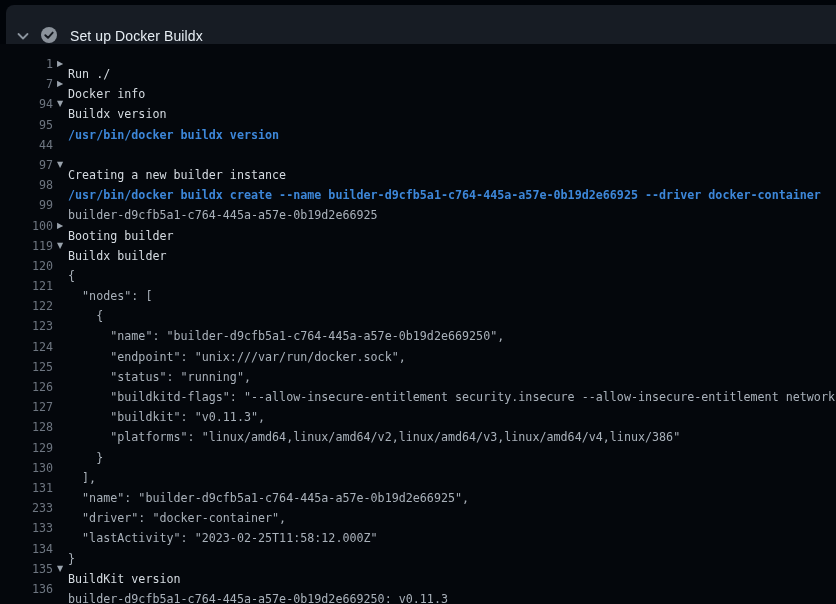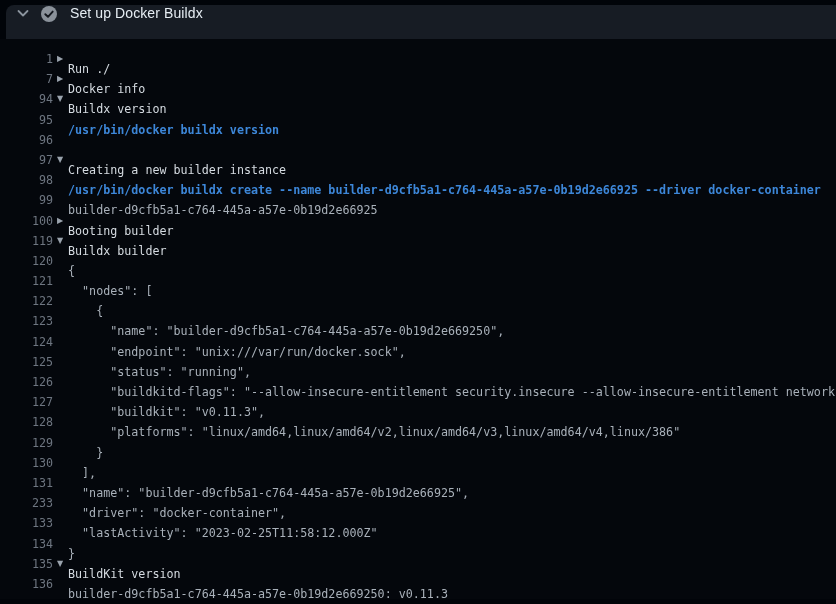--- a/index.html
+++ b/index.html
@@ -5,25 +5,25 @@
   * { margin: 0; padding: 0; box-sizing: border-box; }
   html, body {
     width: 836px; height: 604px;
     background: #010409;
     overflow: hidden;
     font-family: "Liberation Sans", sans-serif;
   }
   
   .step-header {
     margin: 5px 0 0 6px;
-    height: 34px;
+    height: 39px;
     background: #171c24;
     border-radius: 8px 0 0 0;
     display: flex;
-    align-items: flex-start;
+    align-items: flex-end;
     cursor: pointer;
   }
   .chev-wrap {
     width: 34px;
     display: flex; justify-content: center; align-items: center;
     color: #8b949e;
   }
   .status-wrap {
     width: 18px; height: 18px;
     margin-right: 12px;
@@ -107,21 +107,21 @@
     <span class="txt">Buildx version</span>
   </div>
 
   <div class="row cmd">
     <span class="num">95</span>
     <span class="gutter"></span>
     <span class="txt">/usr/bin/docker buildx version</span>
   </div>
 
   <div class="row">
-    <span class="num">96</span>
+    <span class="num">44</span>
     <span class="gutter"></span>
   </div>
 
   <div class="row group">
     <span class="num">97</span>
     <span class="gutter">▼</span>
     <span class="txt">Creating a new builder instance</span>
   </div>
 
   <div class="row cmd">

